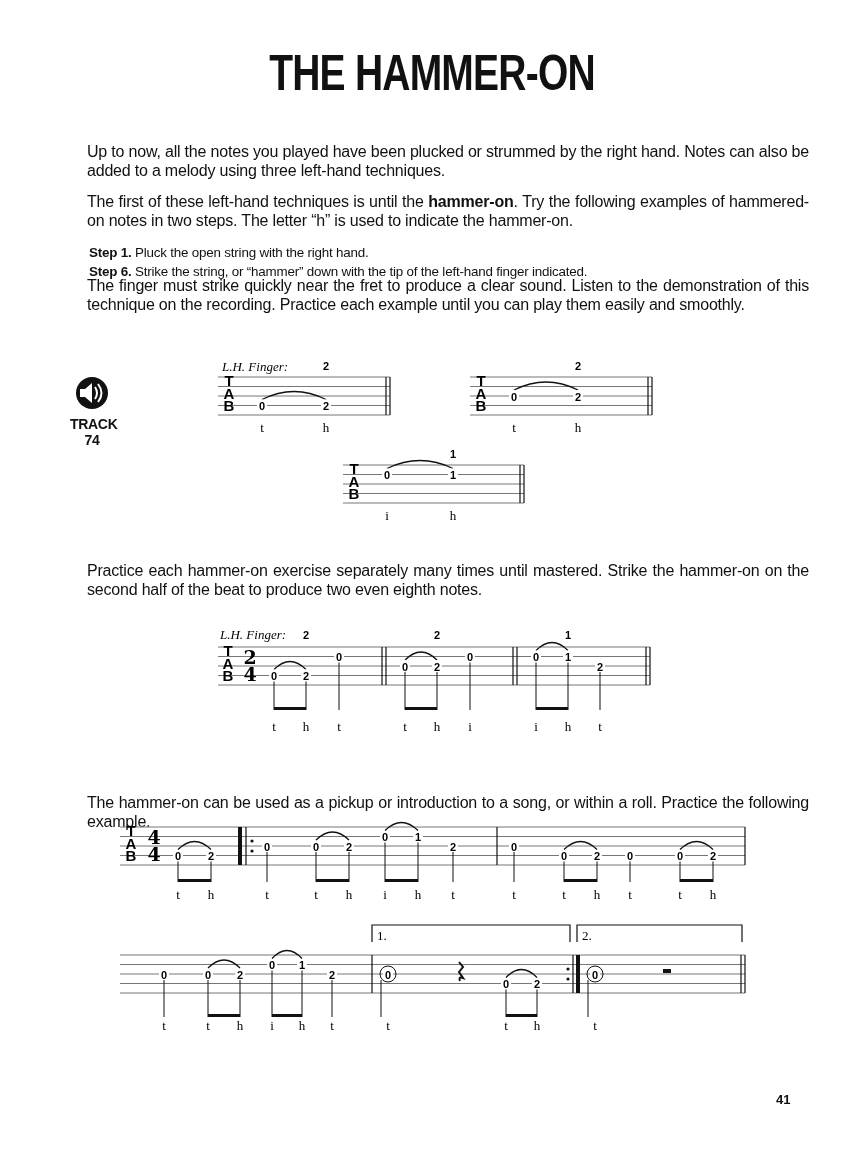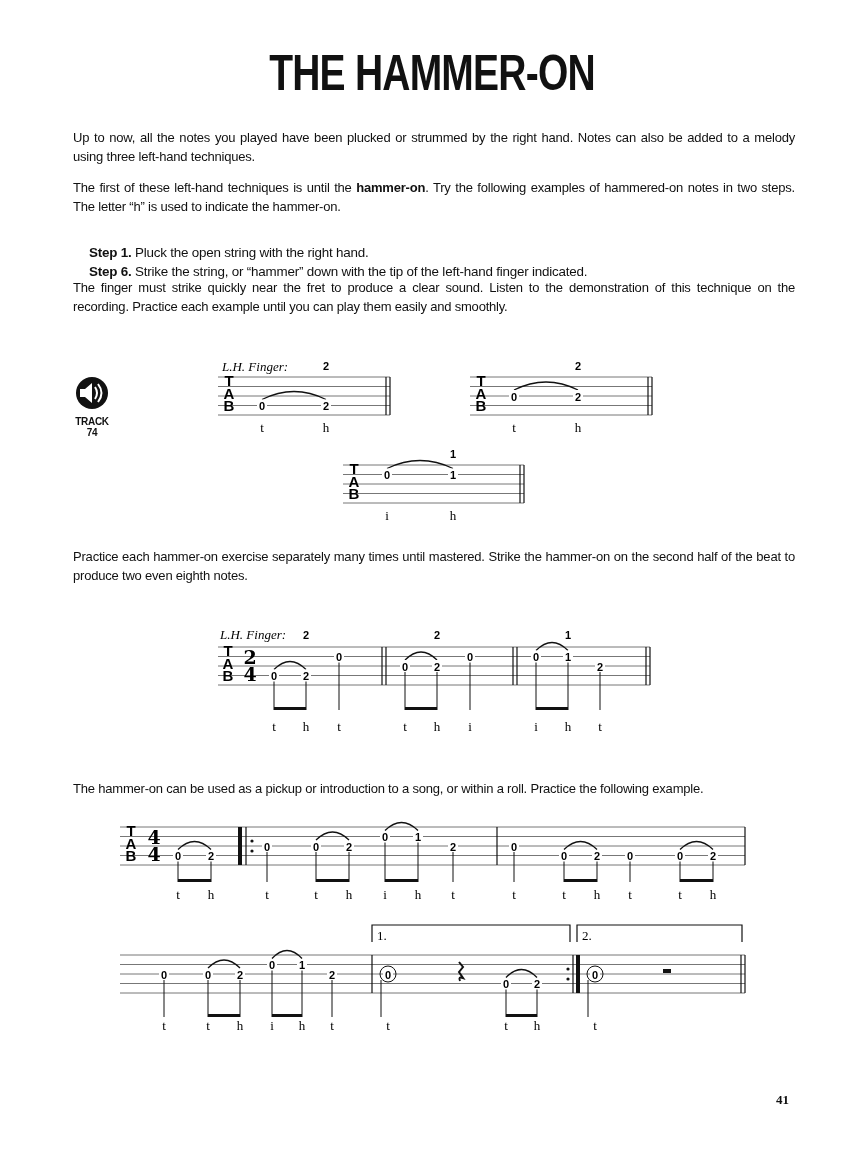--- a/index.html
+++ b/index.html
@@ -1,39 +1,39 @@
 <!DOCTYPE html>
 <html><head>
 <meta charset="utf-8">
 <style>
   html, body { margin: 0; padding: 0; background: #ffffff; }
   body { width: 864px; height: 1152px; position: relative; overflow: hidden;
          font-family: "Liberation Sans", sans-serif; color: #111; }
   .title { position: absolute; top: 44px; left: 0; width: 864px; text-align: center;
            font-family: "Liberation Sans", sans-serif; font-weight: bold; font-size: 50px;
            letter-spacing: -1px; transform: scaleX(0.78); transform-origin: center; margin: 0; }
-  .para { position: absolute; left: 72px; width: 722px; font-size: 13px; line-height: 18.5px;
-          text-align: justify; margin: 1px; letter-spacing: -0.2px; }
+  .para { position: absolute; left: 72px; width: 722px; font-size: 16px; line-height: 18.5px;
+          text-align: justify; margin: 15px; letter-spacing: -0.2px; }
   .para b { font-weight: bold; }
   .step { position: absolute; left: 72px; font-size: 13.4px; line-height: 18px; margin: 17px; letter-spacing: -0.2px; }
   .track { position: absolute; left: 70px; top: 376px; width: 44px; text-align: center; }
-  .track-label { font-size: 10px; font-weight: bold; letter-spacing: -0.3px; margin-top: 2px; display:block; }
+  .track-label { font-size: 14px; font-weight: bold; letter-spacing: -0.3px; margin-top: 2px; display:block; }
   svg.tab { position: absolute; left: 0; top: 0; overflow: visible; }
-  .pagenum { position: absolute; left: 776px; top: 1092px; font-size: 13px; font-weight: bold; font-family: Liberation Serif, serif; }
+  .pagenum { position: absolute; left: 776px; top: 1092px; font-size: 13px; font-weight: bold; }
 </style>
 </head>
 <body>
 
 <h1 class="title">THE HAMMER-ON</h1>
 
 <p class="para" style="top:128px">Up to now, all the notes you played have been plucked or strummed by the right hand. Notes can also be added to a melody using three left-hand techniques.</p>
 <p class="para" style="top:178px"><span>The first of these left-hand techniques is until the </span><b>hammer-on</b><span>. Try the following examples of hammered-on notes in two steps. The letter “h” is used to indicate the hammer-on.</span></p>
 <p class="step" style="top:227px"><b>Step 1.</b><span> Pluck the open string with the right hand.</span></p>
 <p class="step" style="top:246px"><b>Step 6.</b><span> Strike the string, or “hammer” down with the tip of the left-hand finger indicated.</span></p>
-<p class="para" style="top:278px">The finger must strike quickly near the fret to produce a clear sound. Listen to the demonstration of this technique on the recording. Practice each example until you can play them easily and smoothly.</p>
+<p class="para" style="top:262px">The finger must strike quickly near the fret to produce a clear sound. Listen to the demonstration of this technique on the recording. Practice each example until you can play them easily and smoothly.</p>
 
 <div class="track">
   <svg width="40" height="34" viewBox="0 0 40 34">
     <circle cx="20" cy="17" r="16" fill="#111"></circle>
     <path d="M8 13 h5 l7 -6 v20 l-7 -6 h-5 z" fill="#fff"></path>
     <path d="M23 11 q4 6 0 12" stroke="#fff" stroke-width="2" fill="none"></path>
     <path d="M26 8 q7 9 0 18" stroke="#fff" stroke-width="2" fill="none"></path>
   </svg>
   <span class="track-label">TRACK 74</span>
 </div>

